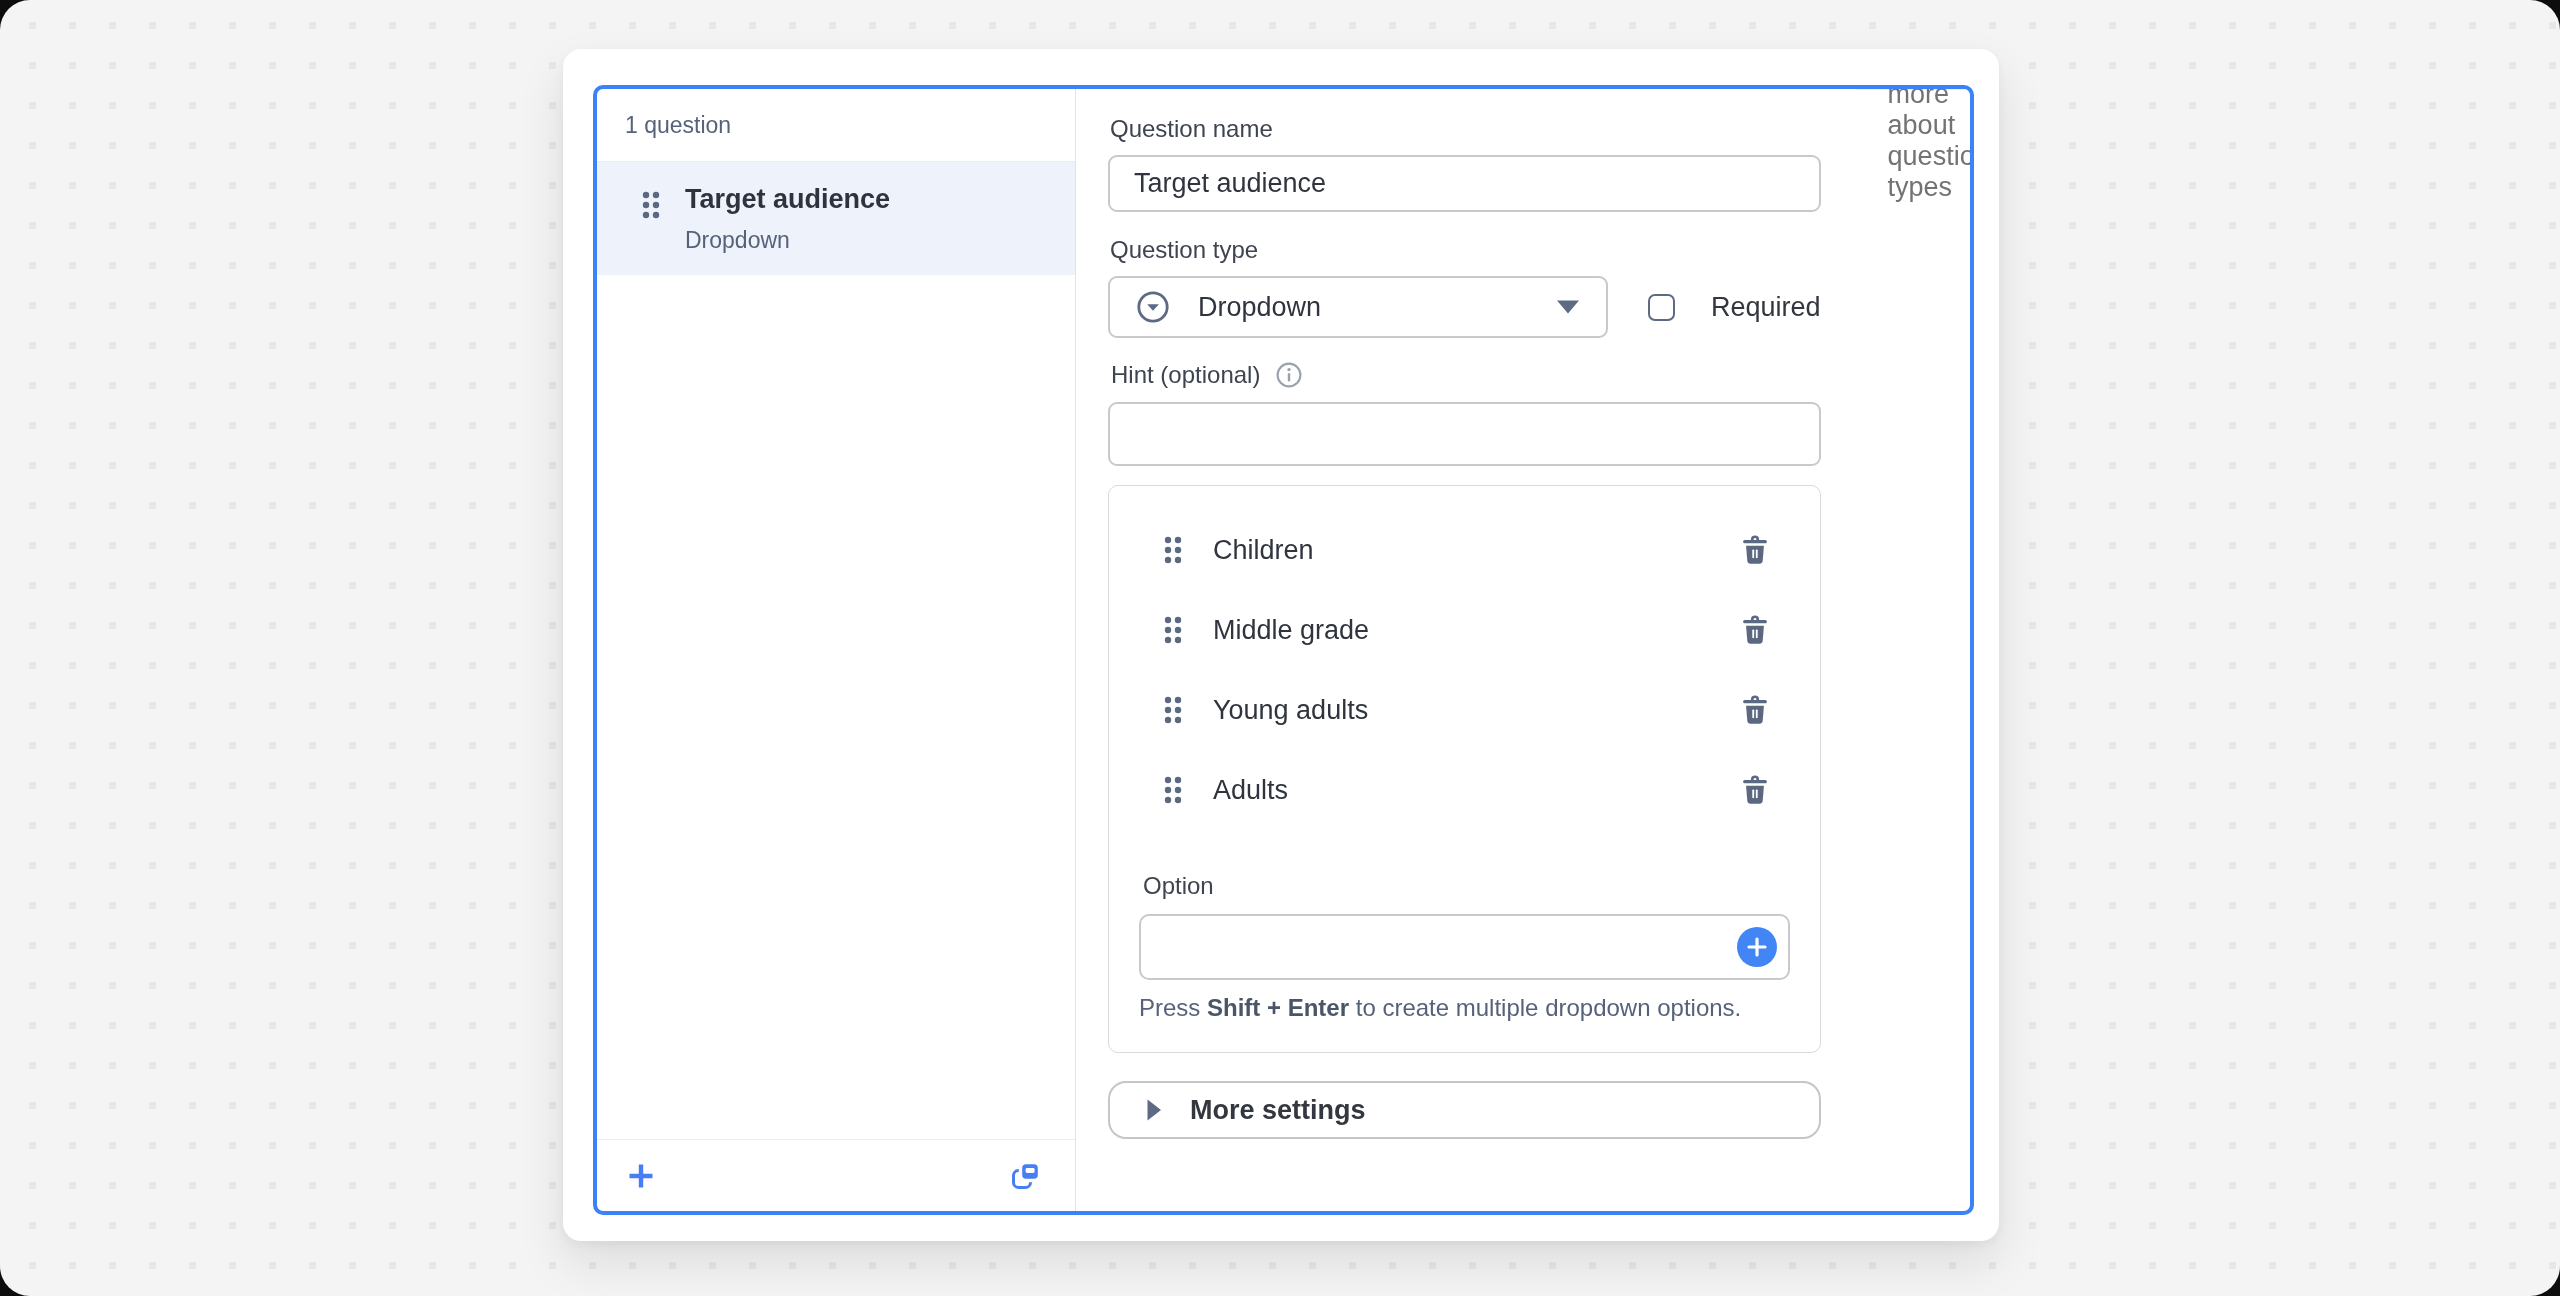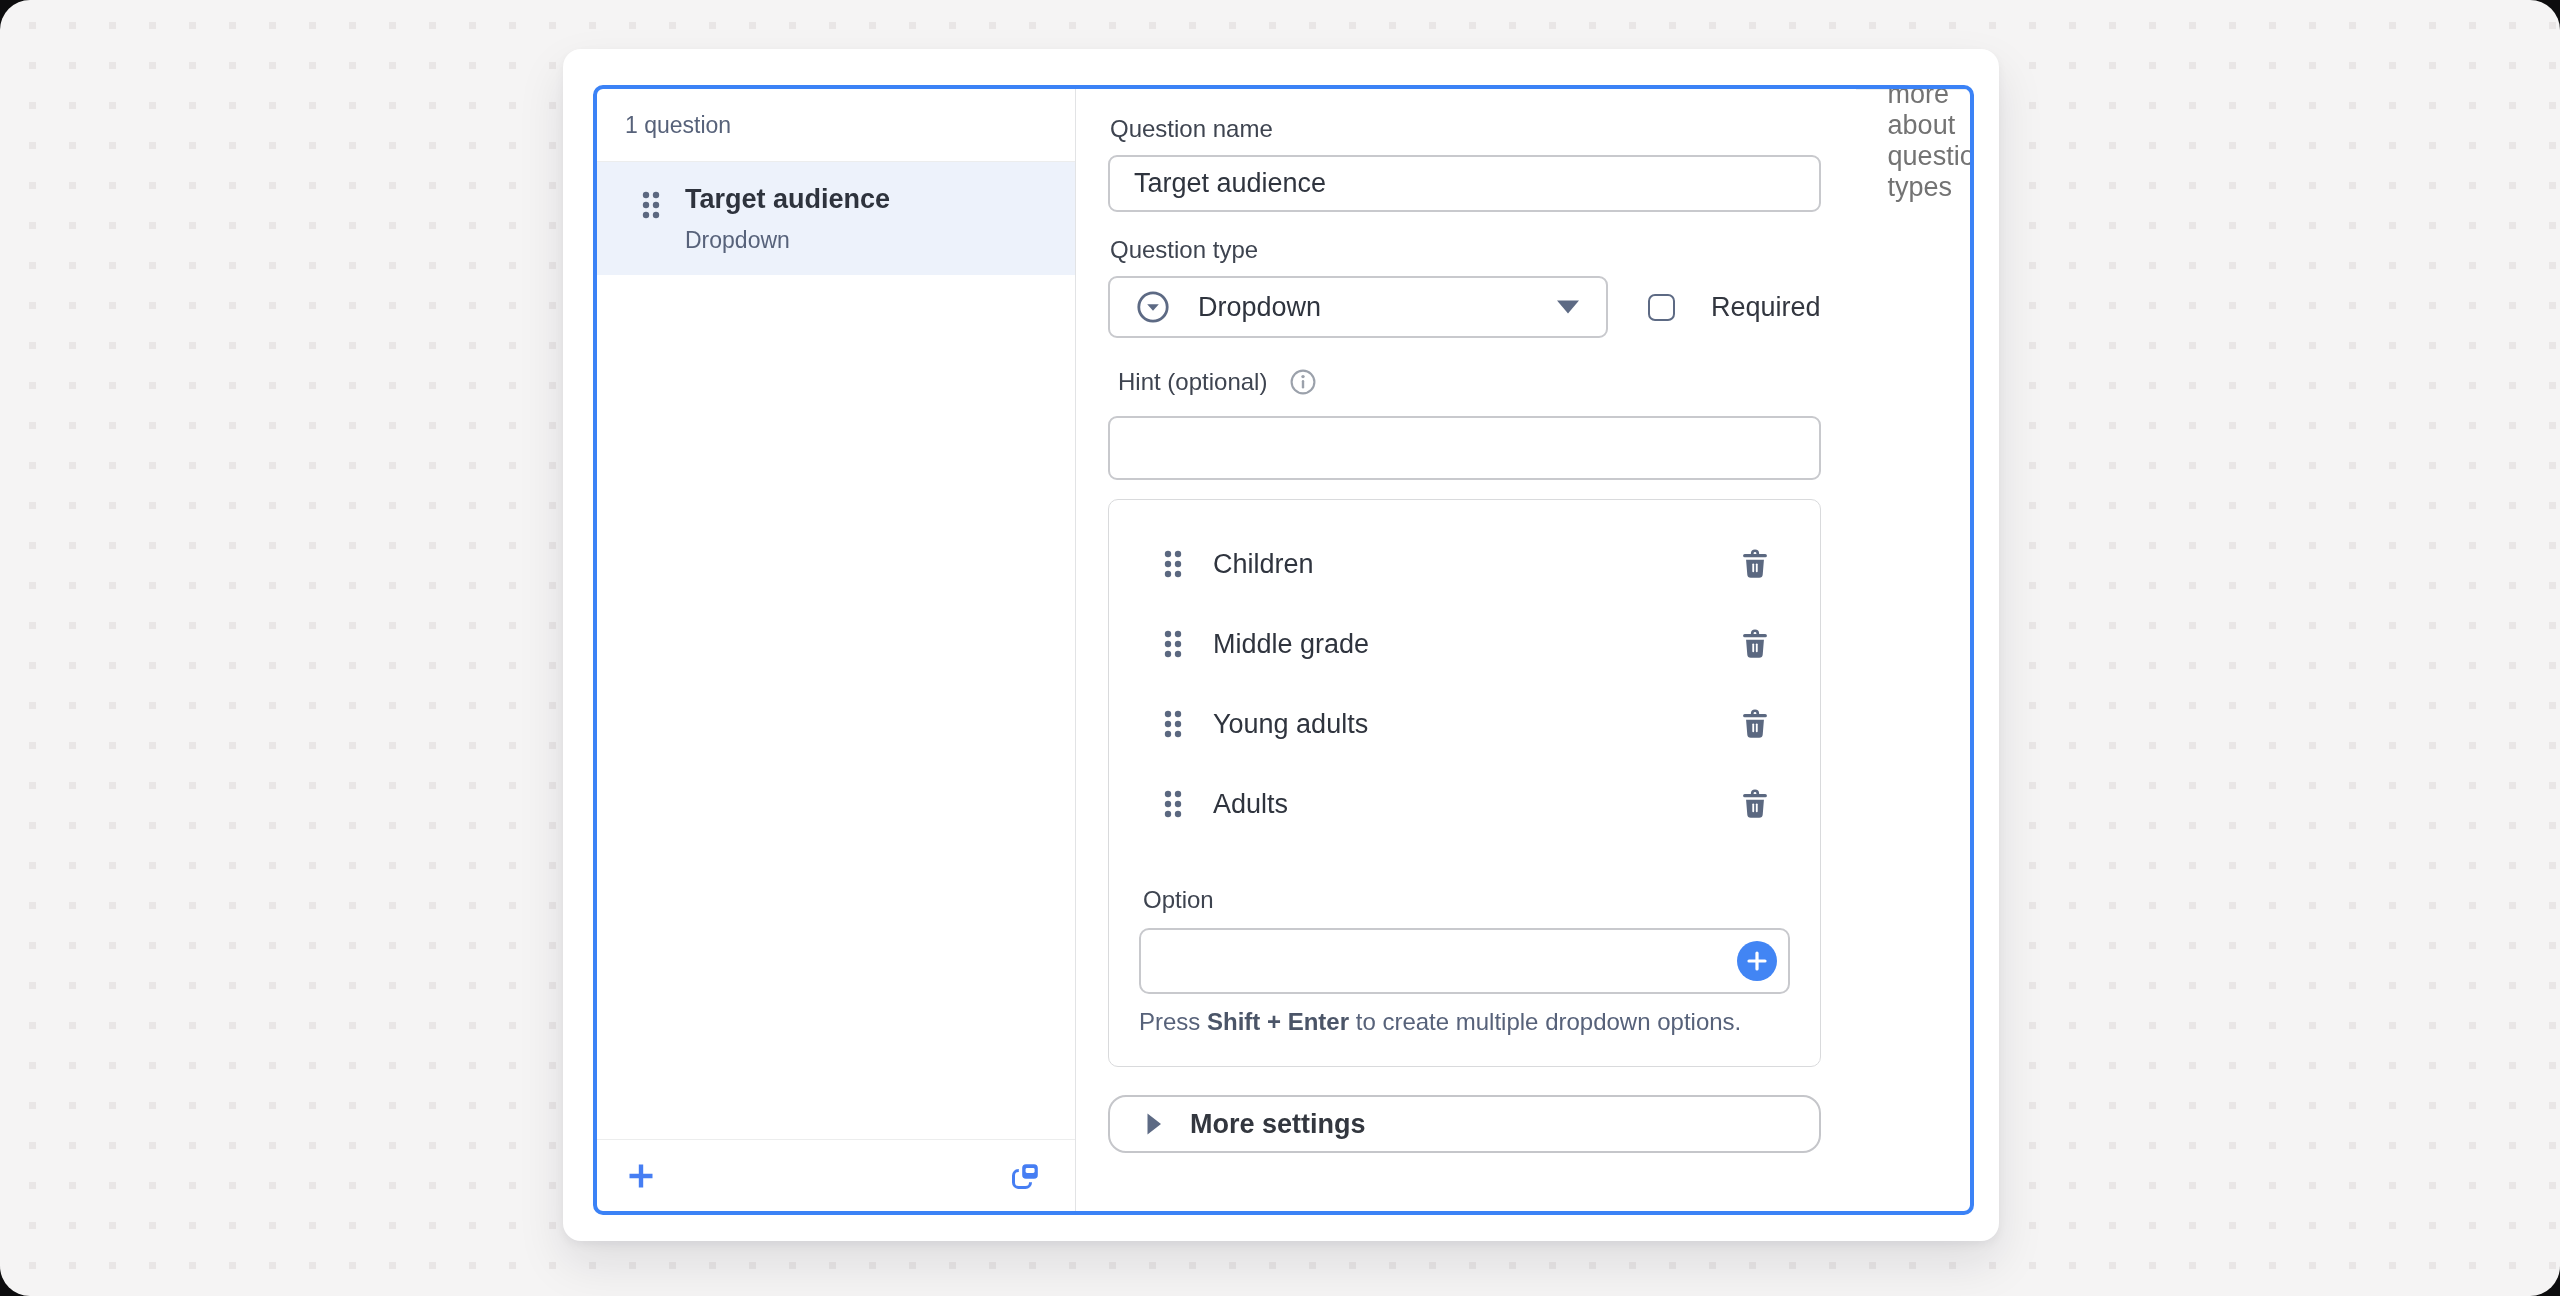--- a/index.html
+++ b/index.html
@@ -64,21 +64,21 @@
     height: 72px; flex: 0 0 72px;
     border-top: 1px solid #eceded;
     display: flex; align-items: center; justify-content: space-between;
   }
   .sidebar .panel-footer { padding: 0 26px 0 24px; }
   
   .editor { flex: 1 1 auto; display: flex; flex-direction: row; min-width: 0; }
   .editor-body { flex: 1 1 auto; padding: 26px 35px 0 32px; }
   .field-label { font-size: 24px; color: #3e4450; margin: 0 0 12px 2px; }
   .label-row { display: flex; align-items: center; gap: 14px; margin: 22px 0 12px 2px; }
-  .label-row .field-label { margin: 8px; }
+  .label-row .field-label { margin: 1px; }
   .text-input {
     display: block; width: 100%;
     height: 57px;
     border: 2px solid #c8c9cd; border-radius: 9px;
     font-size: 27px; color: #2f343e;
     padding: 0 24px;
     font-family: inherit;
     background: #fff;
     outline: none;
   }

